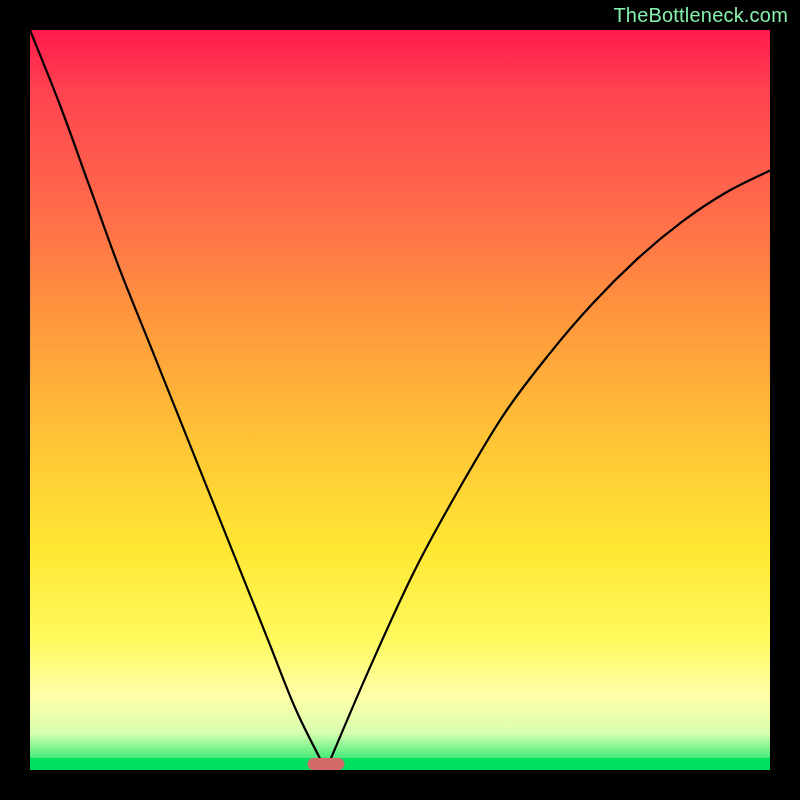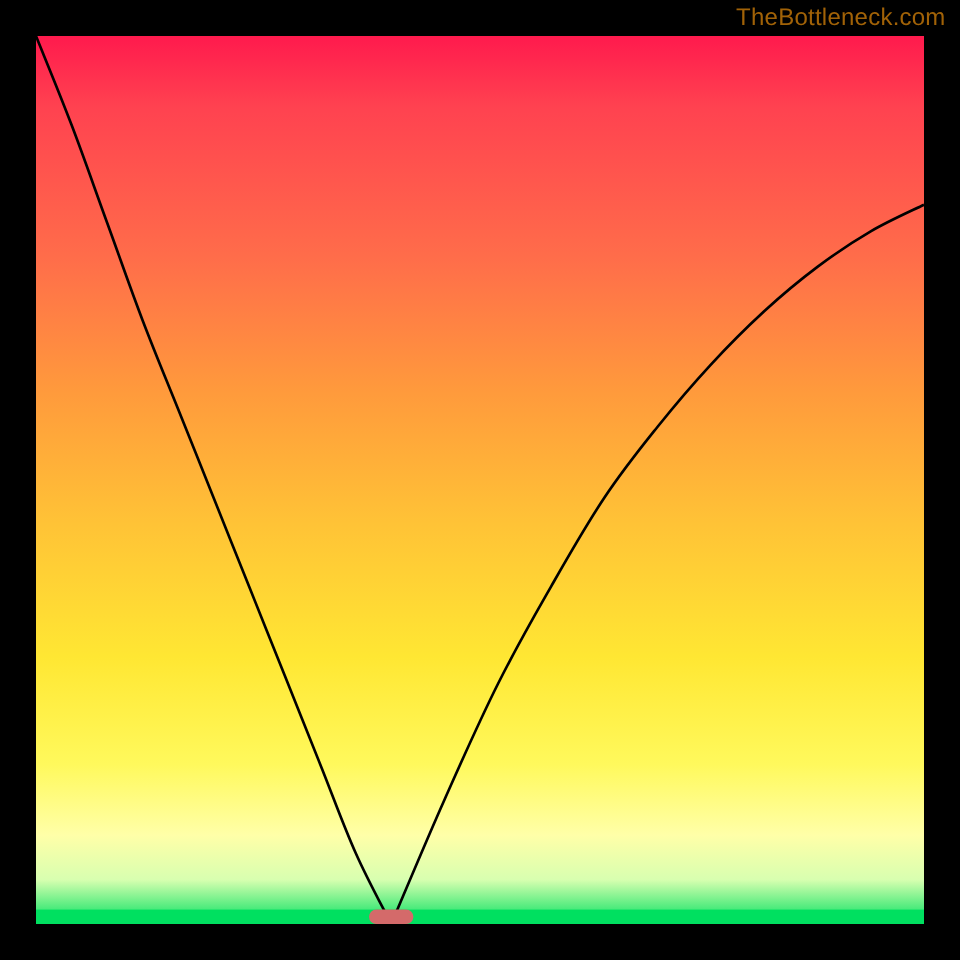--- a/index.html
+++ b/index.html
@@ -54,21 +54,21 @@
     height: 12px;
     border-radius: 6px;
     background: #d46a6a;
     bottom: 0px;
     transform: translateX(-50%);
   }
   .watermark {
     position: absolute;
     top: 4px;
     right: 12px;
-    color: #a16207;
+    color: #86efac;
     font-size: 20px;
     font-weight: 500;
     letter-spacing: 0.2px;
     user-select: none;
   }
   svg.curve {
     position: absolute;
     left: 0;
     top: 0;
     width: 740px;

